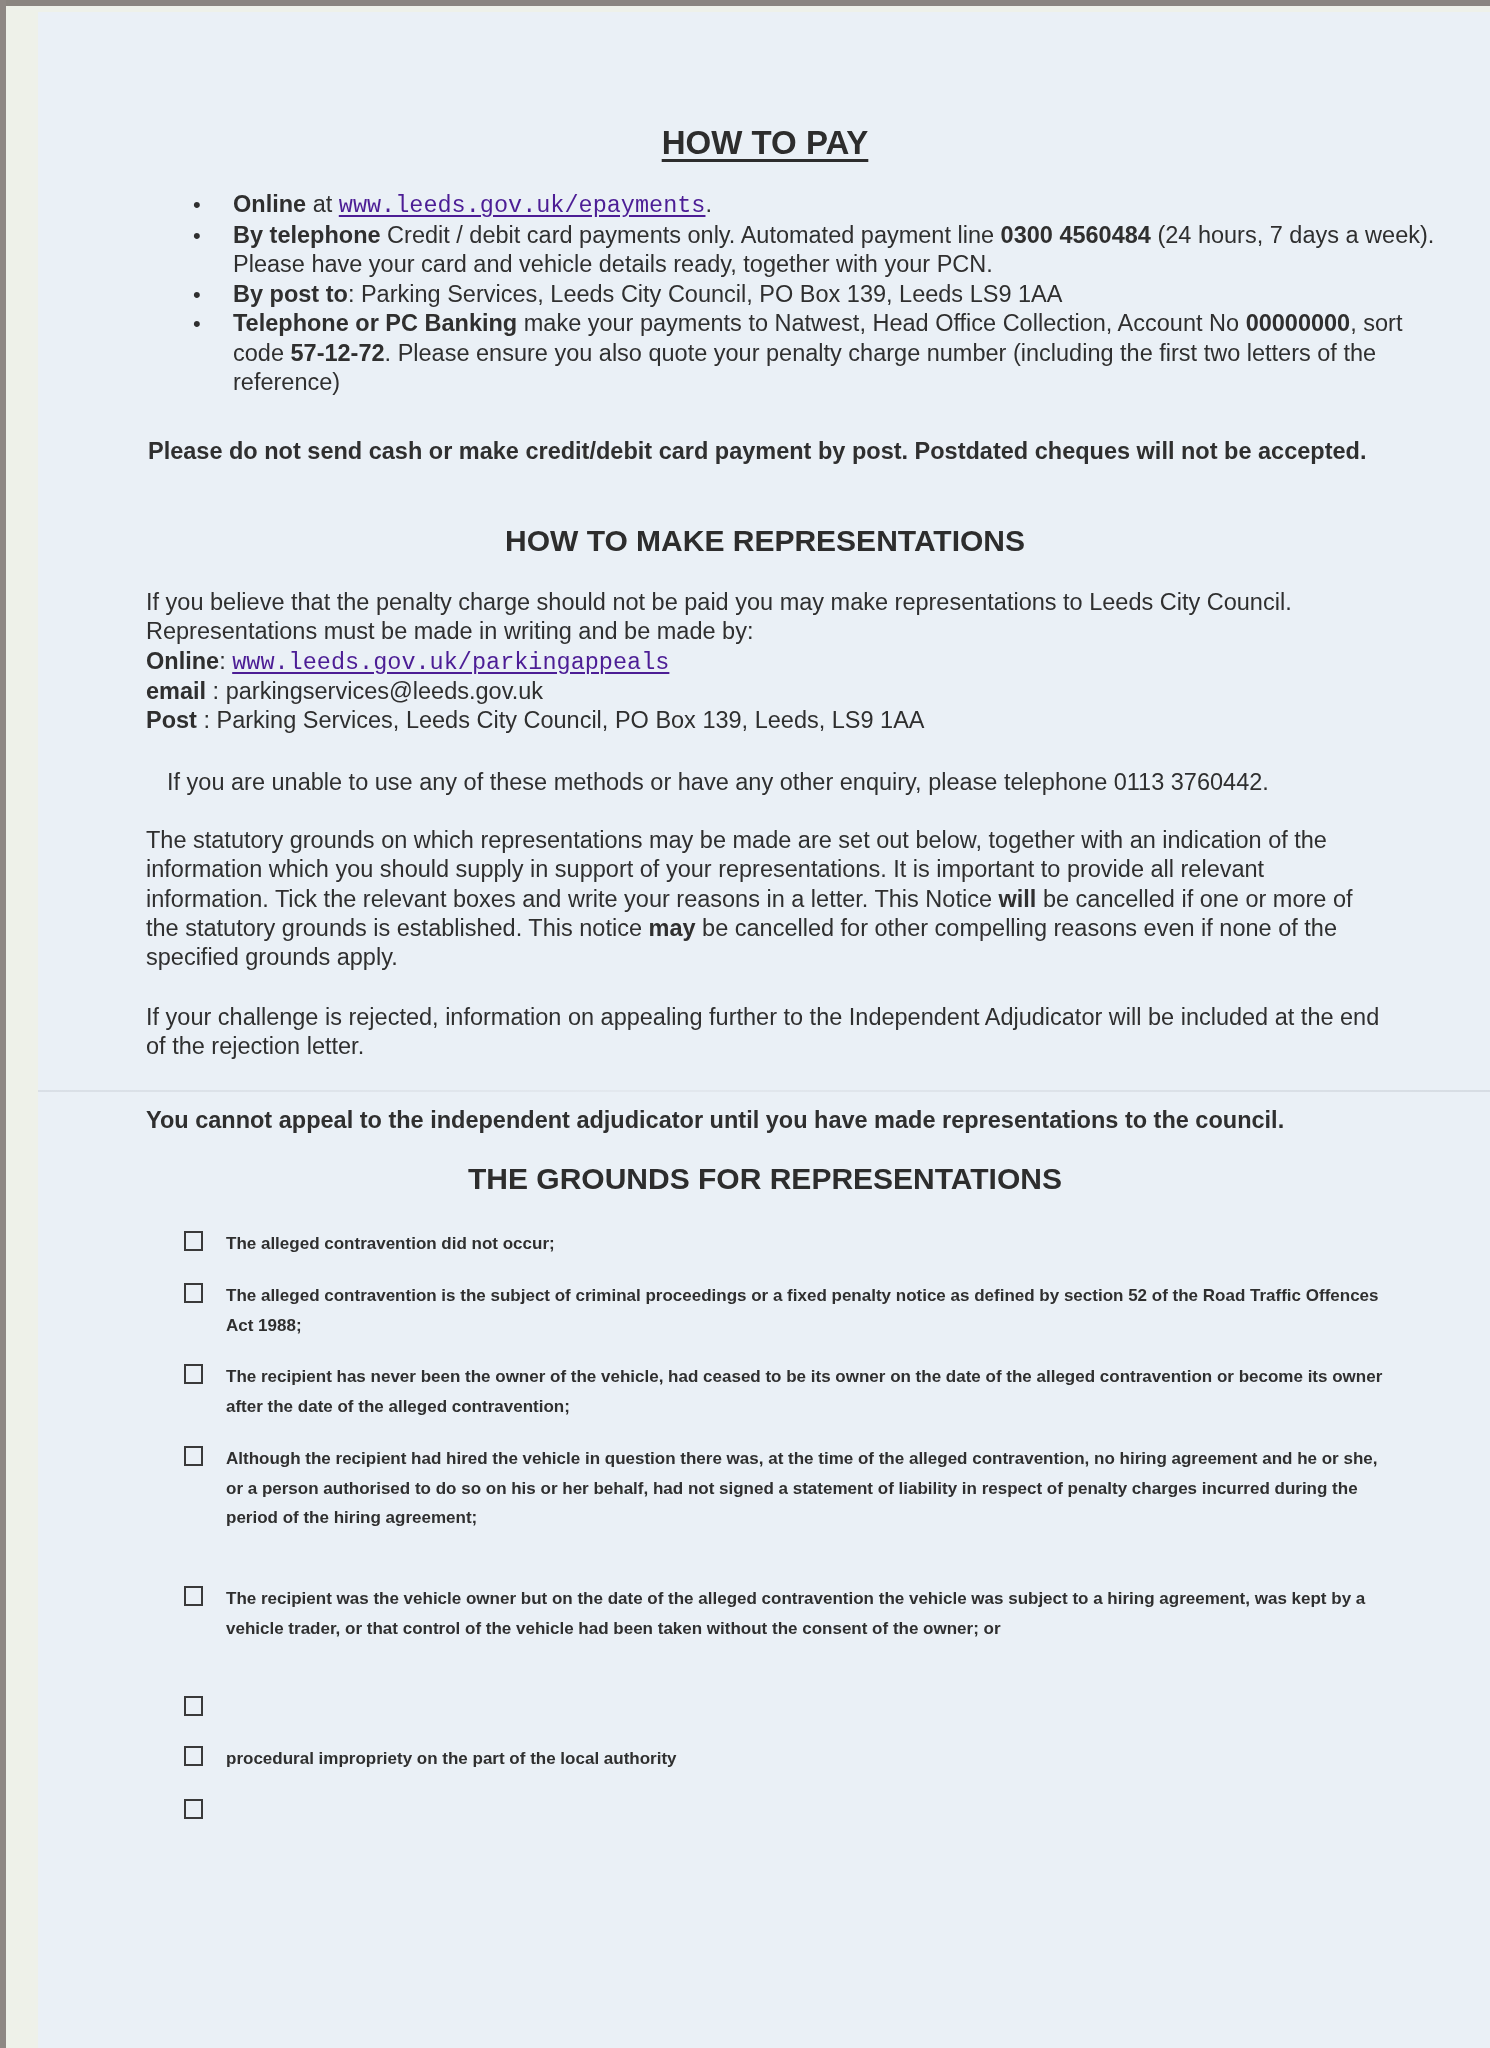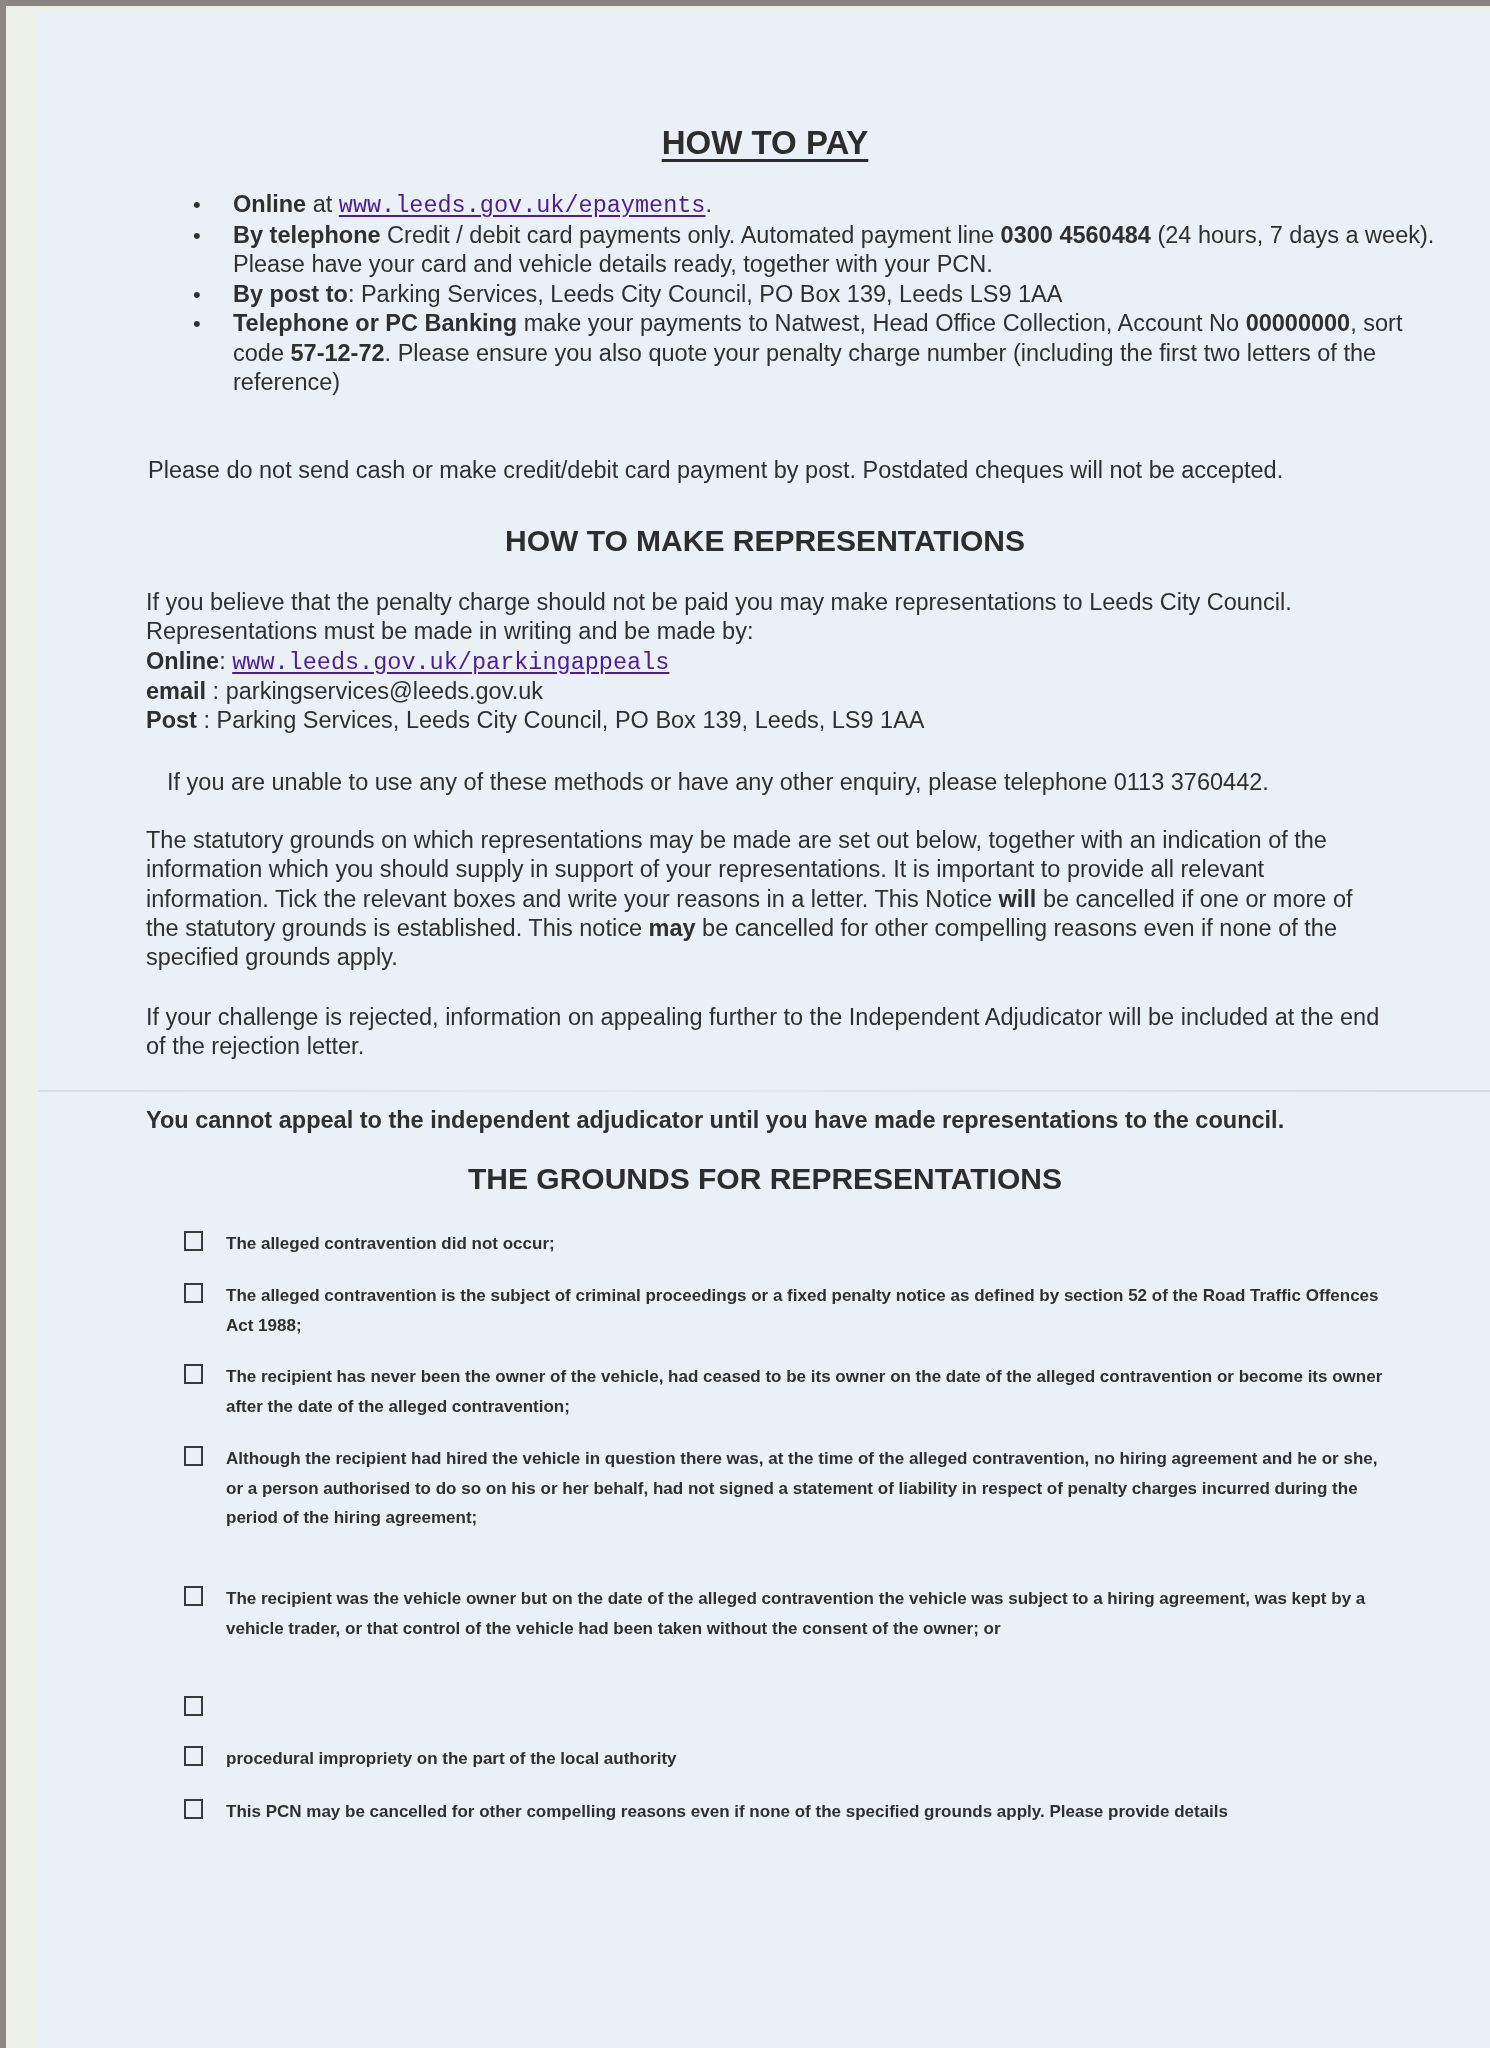--- a/index.html
+++ b/index.html
@@ -28,22 +28,22 @@
   }
   ul.pay {
     position:absolute; left:190px; top:190px; width:1220px; margin:0; padding:0 0 0 43px;
     font-size:23.5px; line-height:29.5px; list-style:none;
   }
   ul.pay li { position:relative; }
   ul.pay li .bullet { position:absolute; left:-40px; top:0; font-size:22px; }
   b { font-weight:bold; }
   .link { color:#4c1d95; text-decoration:underline; text-underline-offset:3px;font-family:Liberation Mono, monospace; }
   .warning {
-    position:absolute; left:148px; top:456px; width:1230px; margin:0;
-    font-size:23.5px; line-height:29px; font-weight:normal;
+    position:absolute; left:148px; top:437px; width:1230px; margin:0;
+    font-size:23.5px; line-height:29px; font-weight:bold;
   }
   h2 {
     position:absolute; left:0; width:1530px; margin:0; text-align:center;
     font-size:30px; font-weight:bold; color:#2d2d2d;
   }
   .para {
     position:absolute; left:146px; width:1240px; margin:0;
     font-size:23.5px; line-height:29.3px;
   }
   .ground {
@@ -129,14 +129,13 @@
 </div>
 <div class="ground" style="top:1694px;">
   <span class="cb"></span>
 </div>
 <div class="ground" style="top:1744px;">
   <span class="cb"></span>
   <span>procedural impropriety on the part of the local authority</span>
 </div>
 <div class="ground" style="top:1797px;">
   <span class="cb"></span>
-  <span>This PCN may be cancelled for other compelling reasons even if none of the specified grounds apply. Please provide details</span>
 </div>
 
 </body></html>

